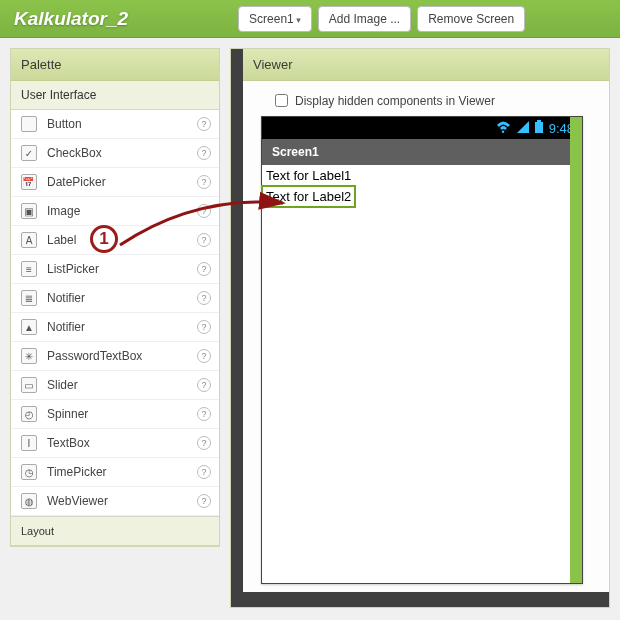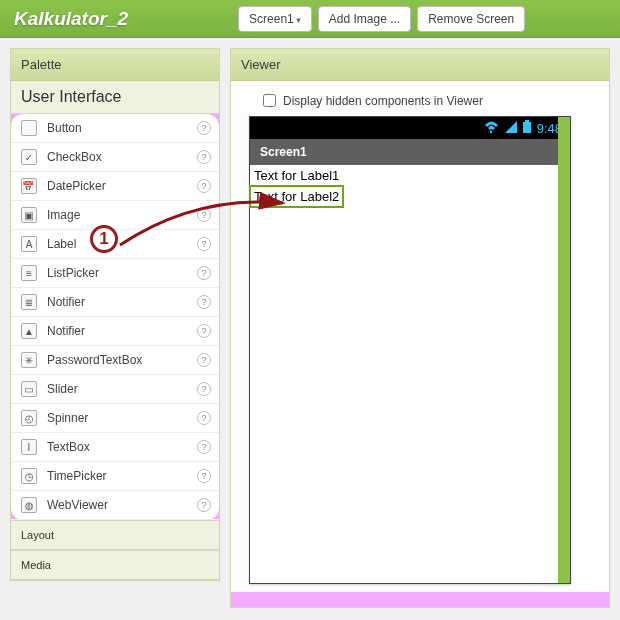--- a/index.html
+++ b/index.html
@@ -47,41 +47,40 @@
   }
   .main {
     display: flex;
     gap: 10px;
     padding: 10px 10px 0 10px;
     height: calc(100% - 50px);
   }
   .palette-col { width: 210px; flex: 0 0 210px; }
   .viewer-col { flex: 1; }
   .panel {
-    background: #f0abfc;
+    background: #404040;
     border: 1px solid #cdd6b0;
   }
   .panel-header {
     background: #d7e2a9;
     background: linear-gradient(#dde8b3, #cbd99a);
     padding: 8px 10px;
     font-size: 13px;
     color: #3a3a3a;
     border-bottom: 1px solid #bfcf8f;
   }
   .subheader {
     background: #eef2df;
     padding: 7px 10px;
-    font-size: 16px;
+    font-size: 12px;
     color: #333;
     border-bottom: 1px solid #d6d6c8;
   }
   .palette-items {
     background: #fff;
-    border-radius: 12px;
   }
   .pal-item {
     display: flex;
     align-items: center;
     padding: 6px 8px 6px 6px;
     border-bottom: 1px solid #eee;
     color: #444;
     font-size: 12px;
     position: relative;
   }
@@ -292,26 +291,25 @@
             <span>TimePicker</span>
             <span class="pal-help">?</span>
           </div>
           <div class="pal-item">
             <span class="pal-icon">◍</span>
             <span>WebViewer</span>
             <span class="pal-help">?</span>
           </div>
         </div>
       <div class="cat-item">Layout</div>
-      <div class="cat-item">Media</div>
     </div>
   </div>
 
   <div class="viewer-col">
-    <div class="panel" style="height:560px;">
+    <div class="panel" style="height:560px;padding-left:12px;">
       <div class="panel-header">Viewer</div>
       <div class="viewer-body">
         <label class="hidden-row">
           <input type="checkbox" style="">
           <span>Display hidden components in Viewer</span>
         </label>
         <div class="phone-frame">
           <div class="green-strip"></div>
           <div class="statusbar">
             <span class="wifi-icon">

